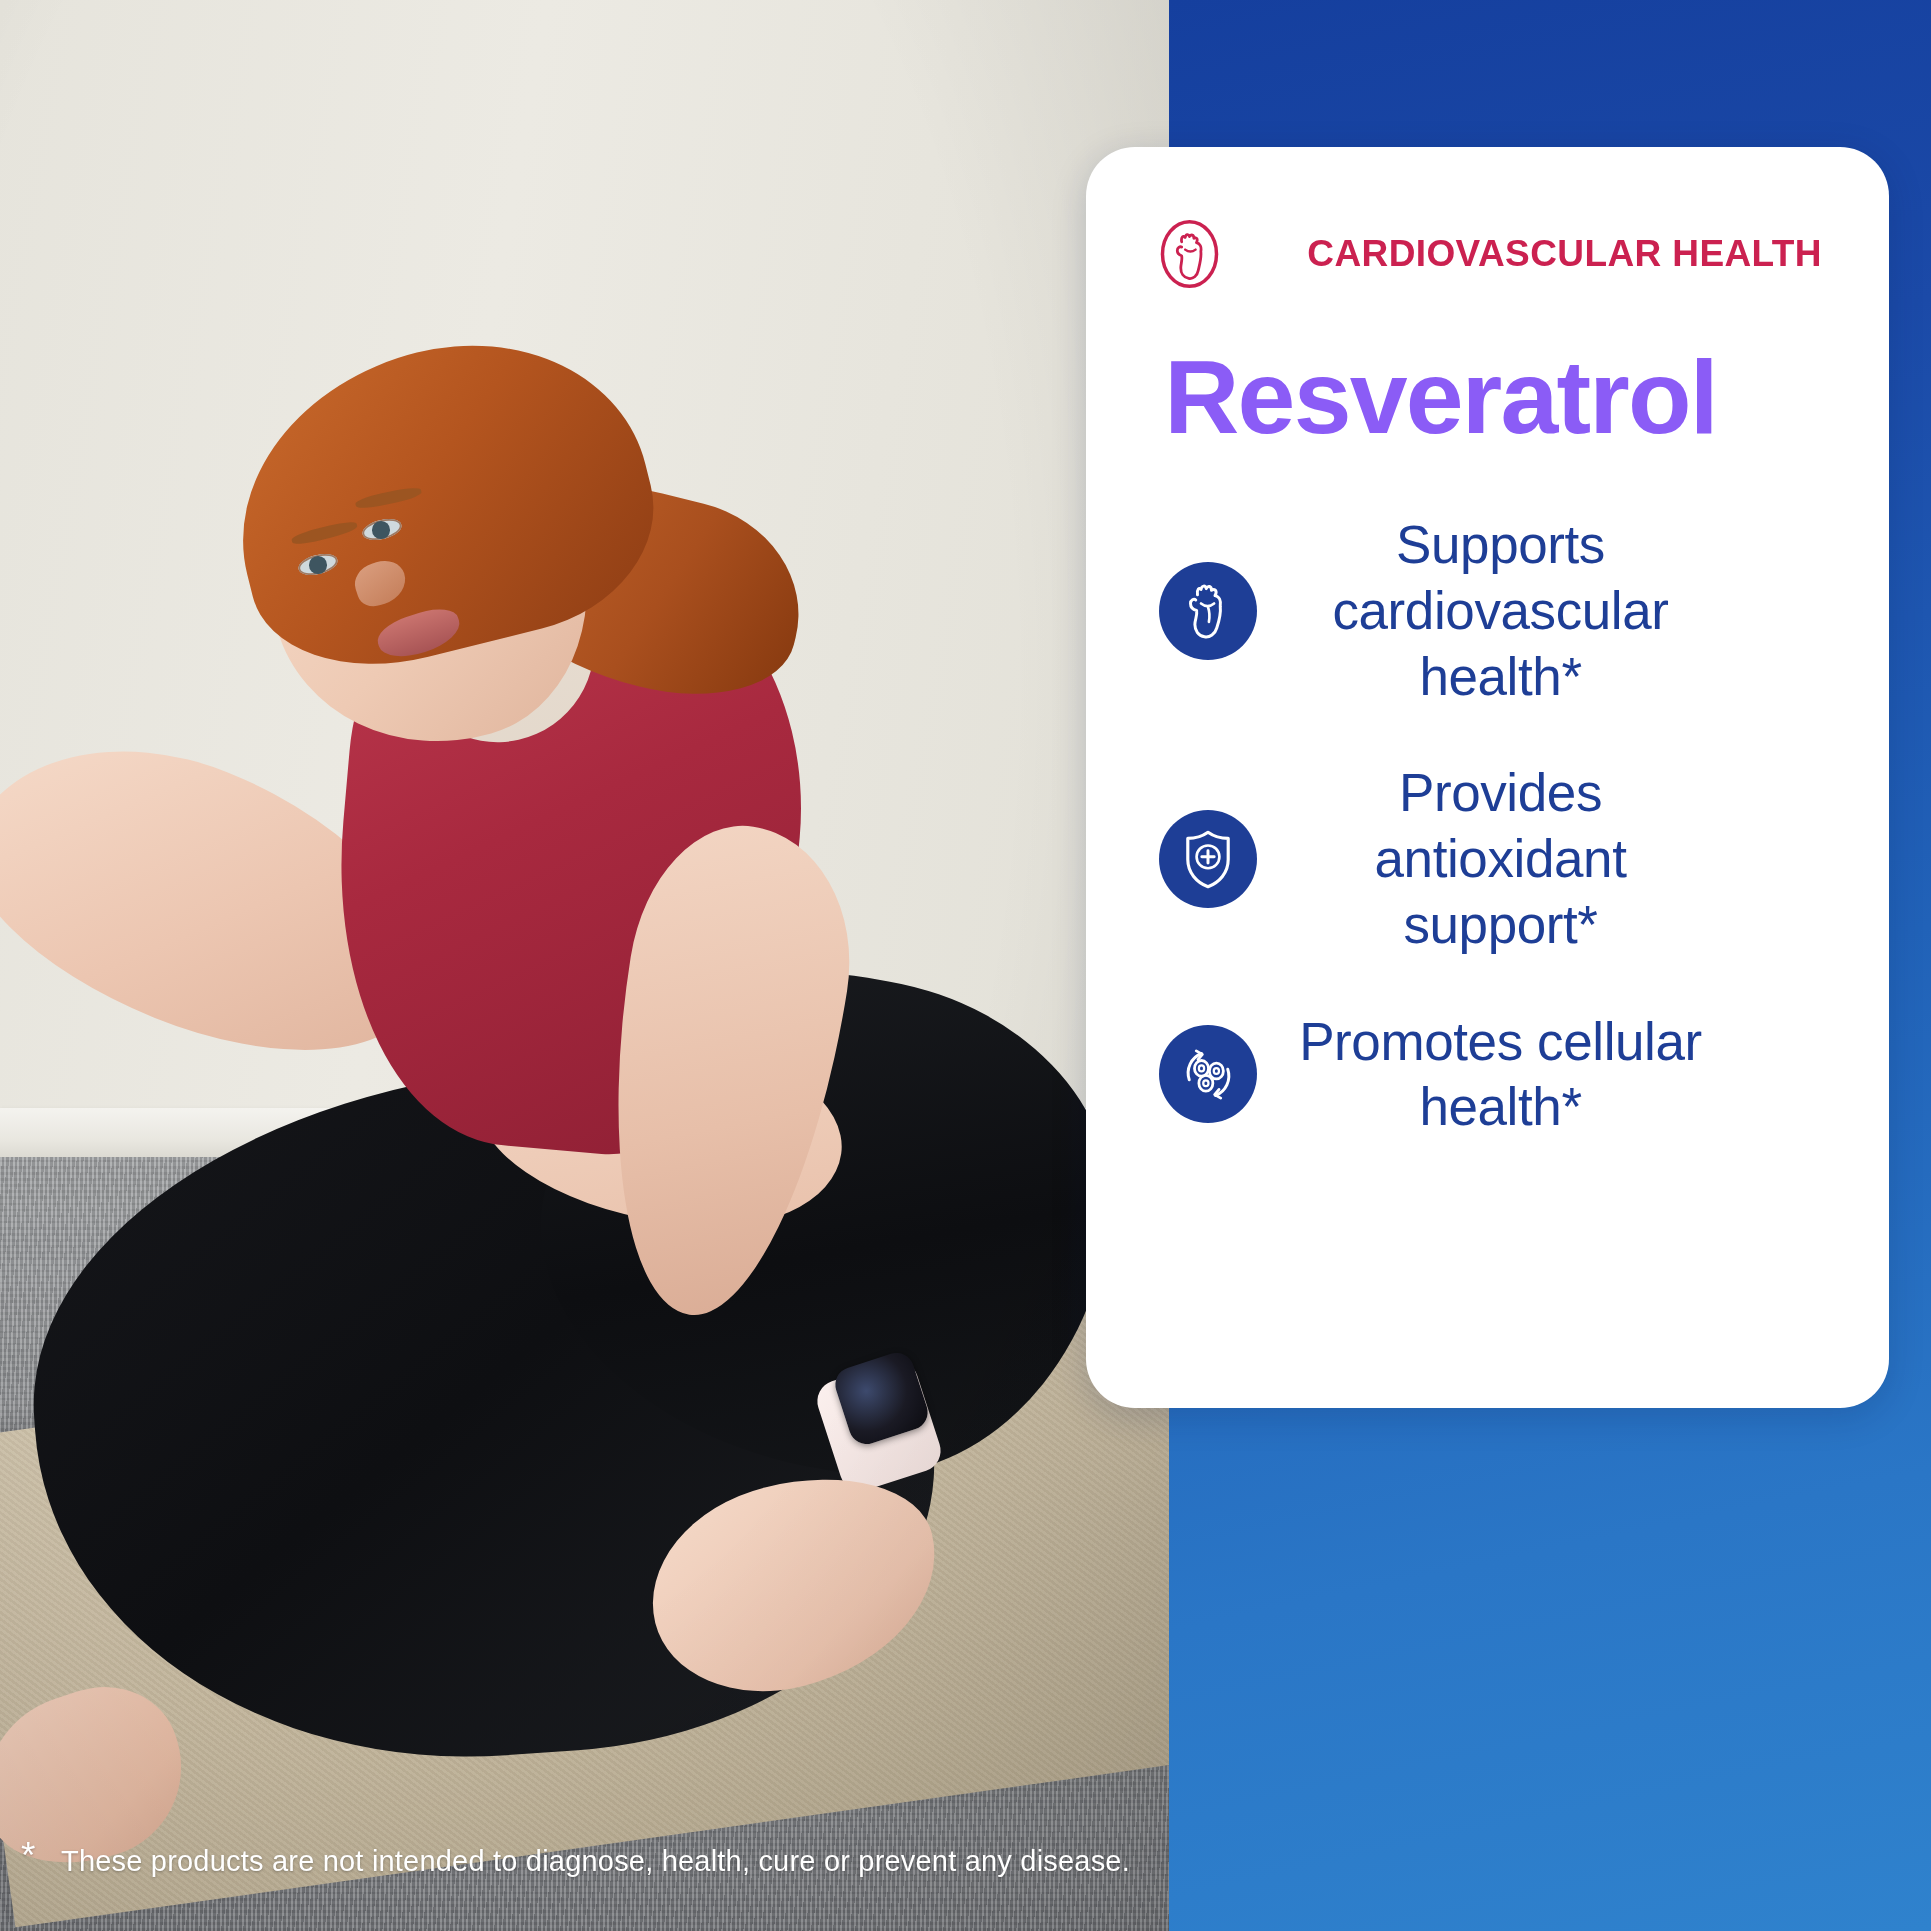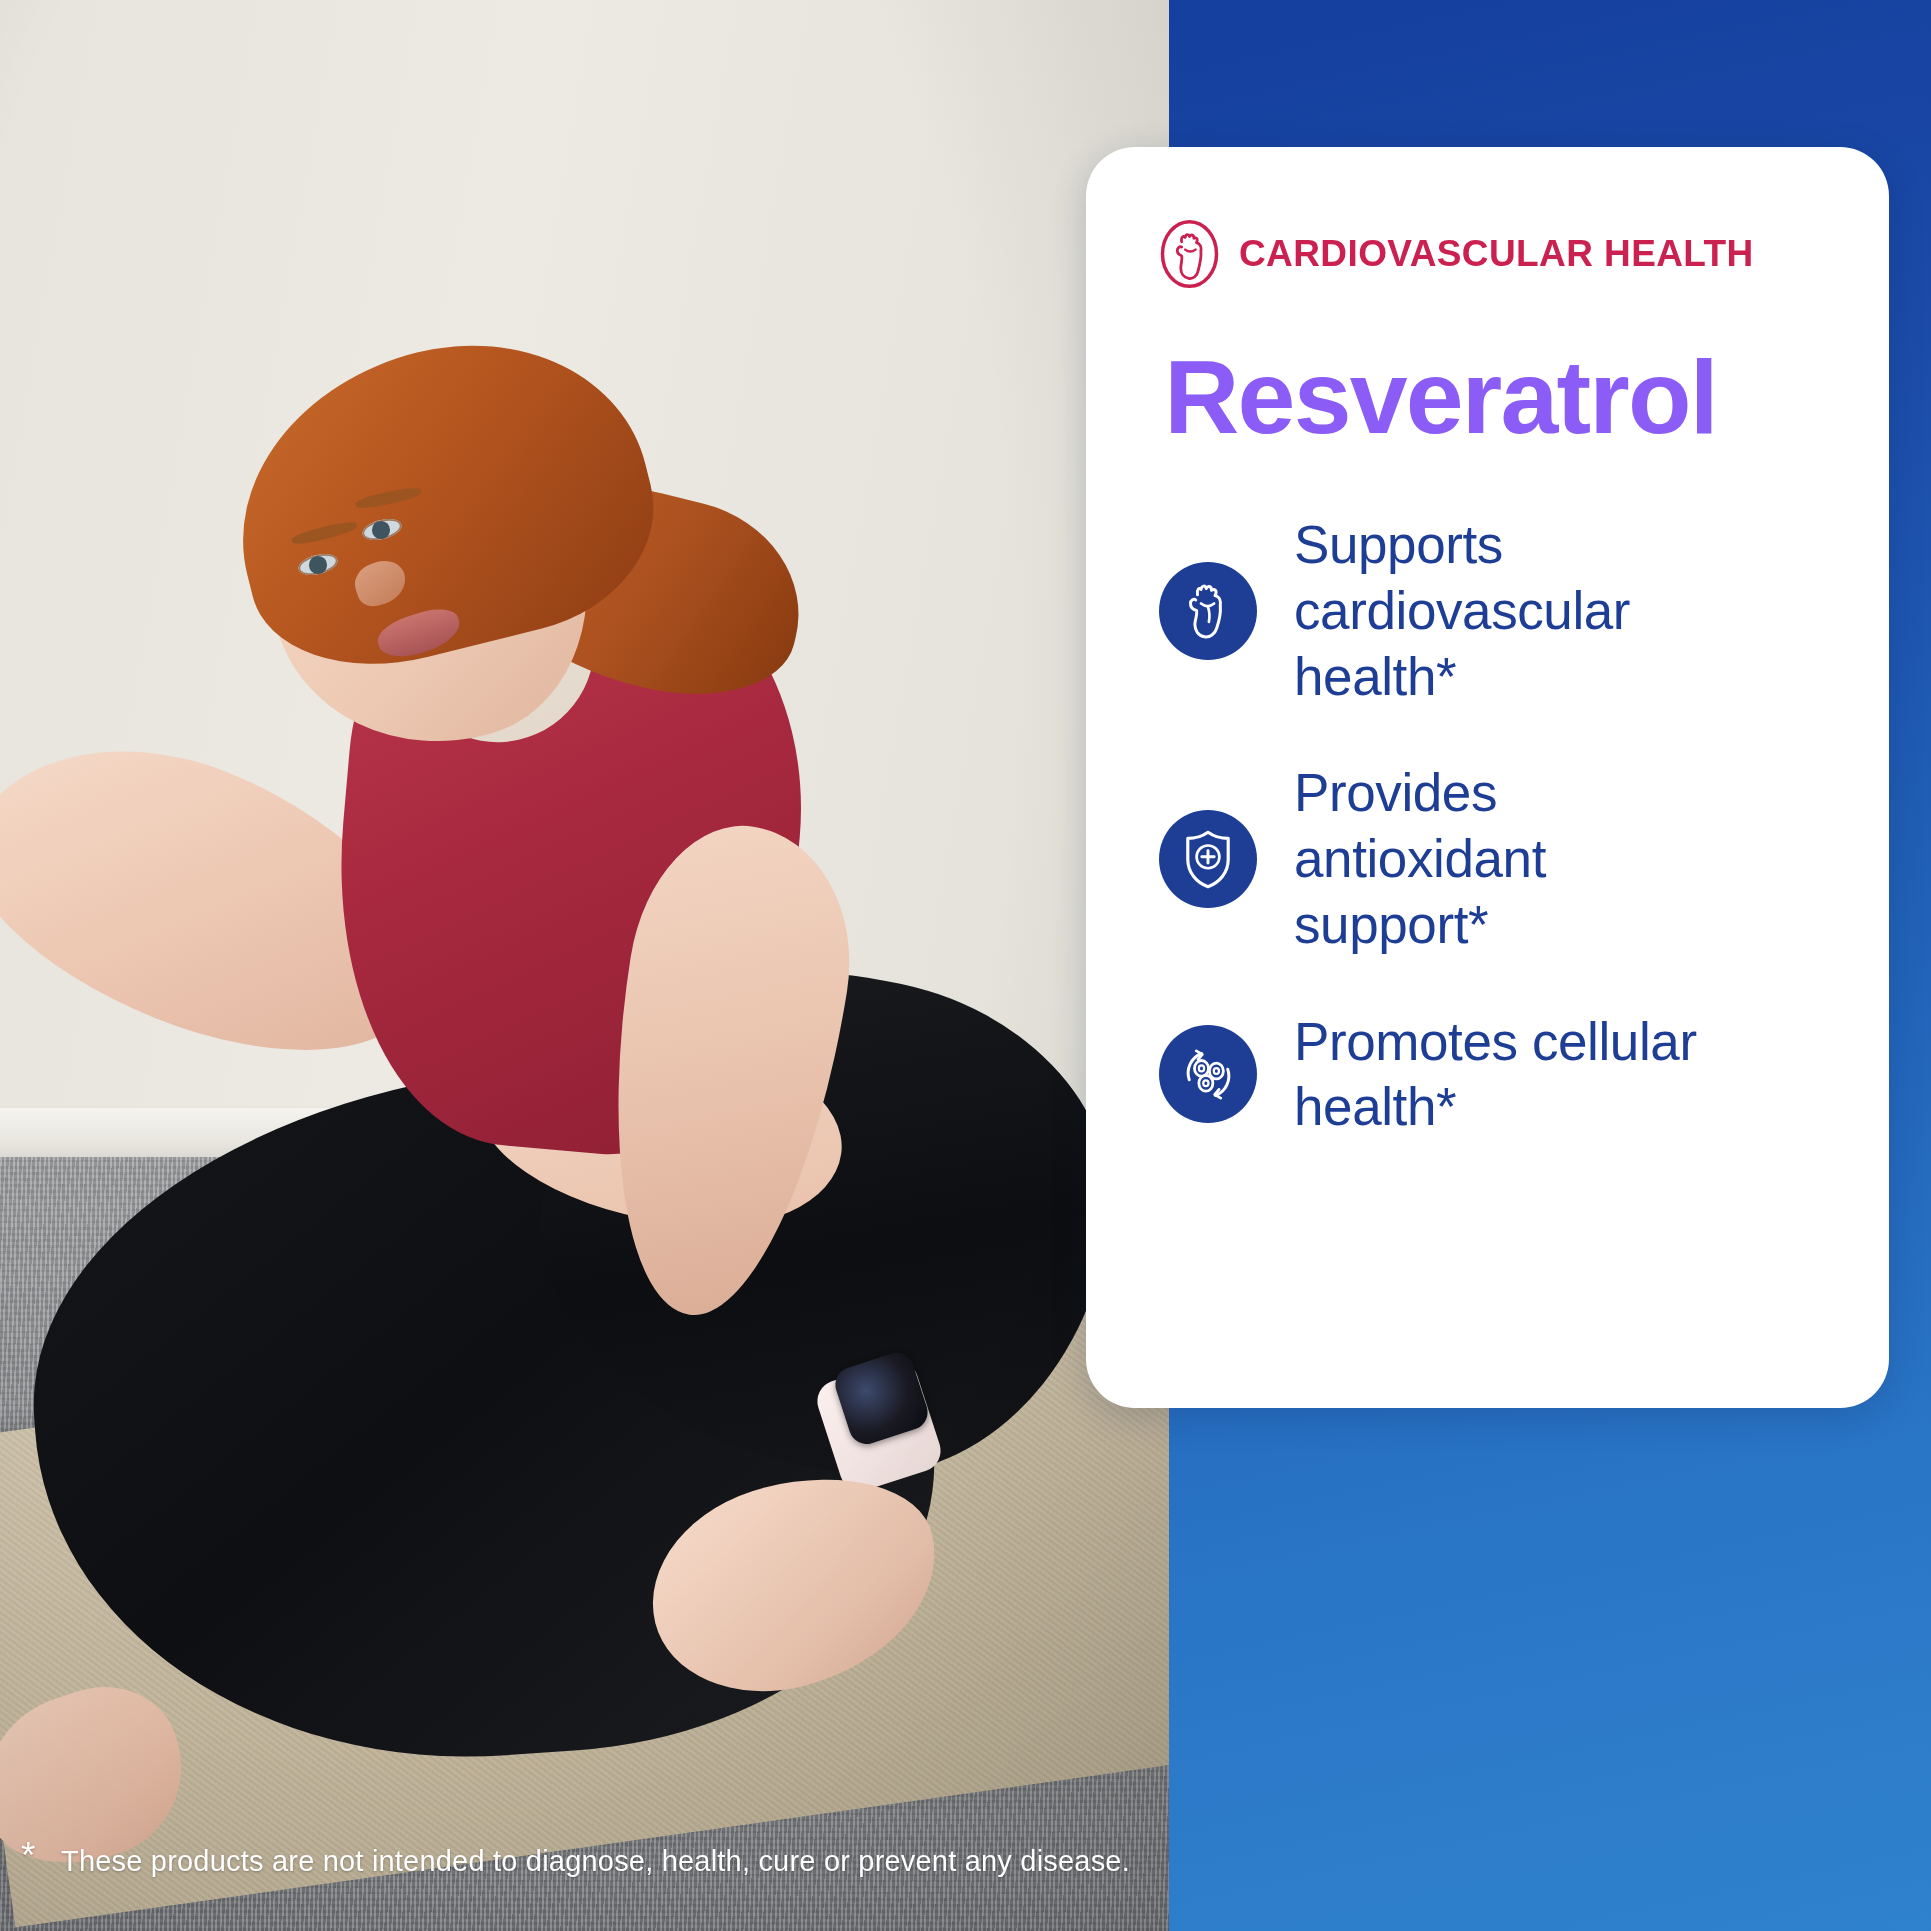--- a/index.html
+++ b/index.html
@@ -214,20 +214,21 @@
     box-sizing: border-box;
     padding: 60px 67px 53px 73px;
   }
 
   
   .eyebrow {
     display: flex;
     align-items: center;
     gap: 19px;
     margin-top: 12.3px;
+    justify-content: space-between;
   }
   .eyebrow-icon {
     width: 61px; height: 70px;
     flex: 0 0 auto;
     display: flex; align-items: center; justify-content: center;
   }
   .eyebrow-label {
     color: #cb2150;
     font-size: 37px;
     font-weight: bold;
@@ -237,21 +238,21 @@
 
   .product-title {
     color: #8b5cf6;
     font-size: 104px;
     font-weight: bold;
     letter-spacing: -1.8px;
     margin: 56px 0 0 5.3px;
     line-height: 1;
   }
 
-  .benefits { margin-top: 63px; }
+  .benefits { margin-top: 63px; text-align: center; }
   .benefit {
     display: flex;
     align-items: center;
     gap: 37px;
     margin-bottom: 51px;
   }
   .benefit:last-child { margin-bottom: 0; }
   .benefit-icon {
     flex: 0 0 auto;
     width: 98px; height: 98px;

